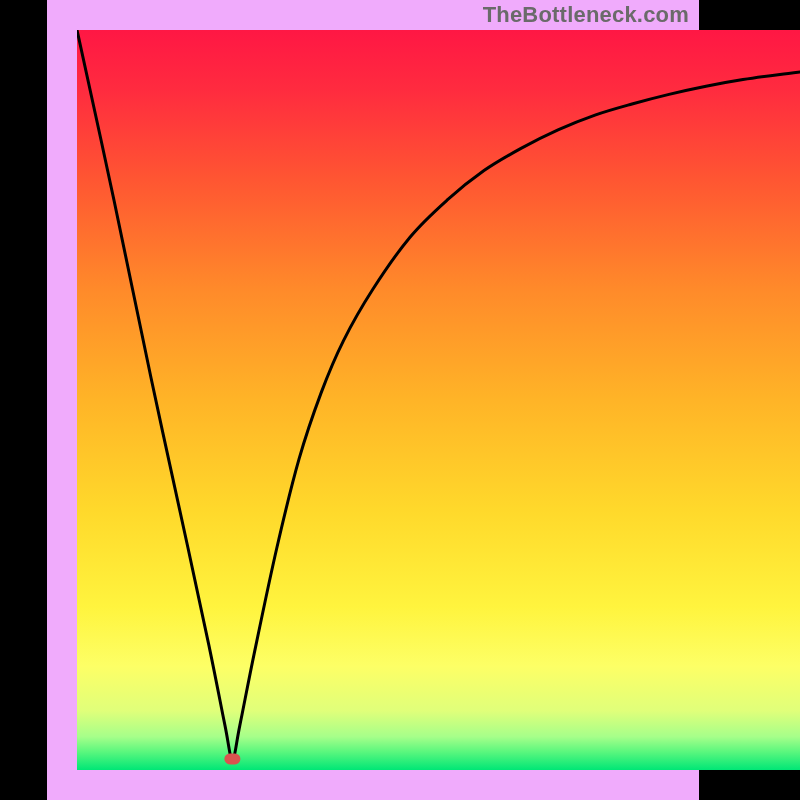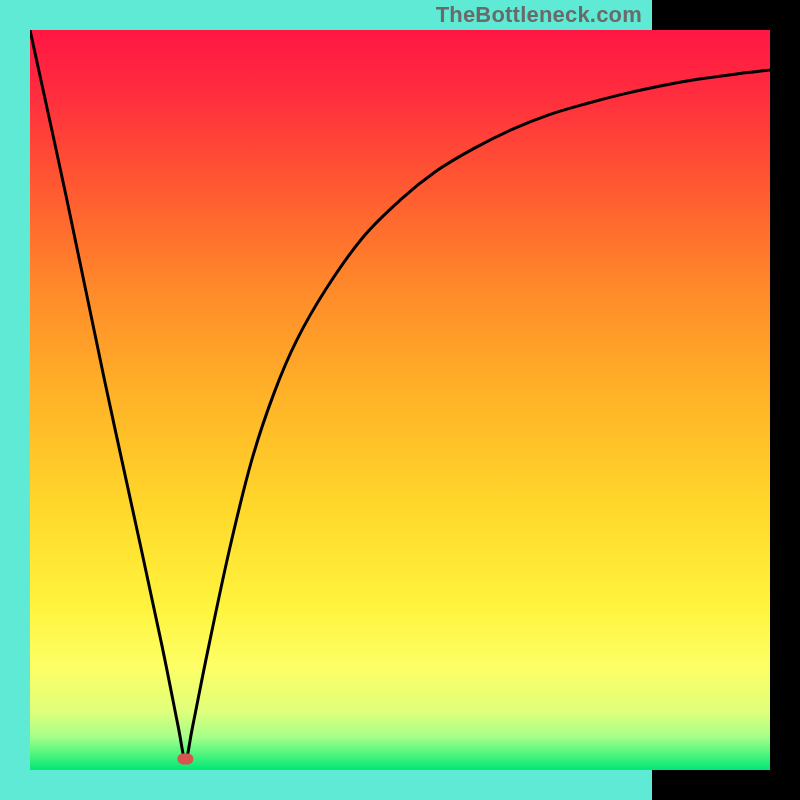--- a/index.html
+++ b/index.html
@@ -8,21 +8,22 @@
     width: 800px;
     height: 800px;
     overflow: hidden;
     background: #000;
     font-family: Arial, Helvetica, sans-serif;
   }
   .frame {
     position: relative;
     width: 652px;
     height: 800px;
-    background: #5eead4;
+    background: #f0abfc;
+    margin-left: 47px;
   }
   .watermark {
     position: absolute;
     top: 2px;
     right: 10px;
     color: #6a6a6a;
     font-size: 22px;
     font-weight: 600;
     letter-spacing: 0.2px;
     z-index: 10;

